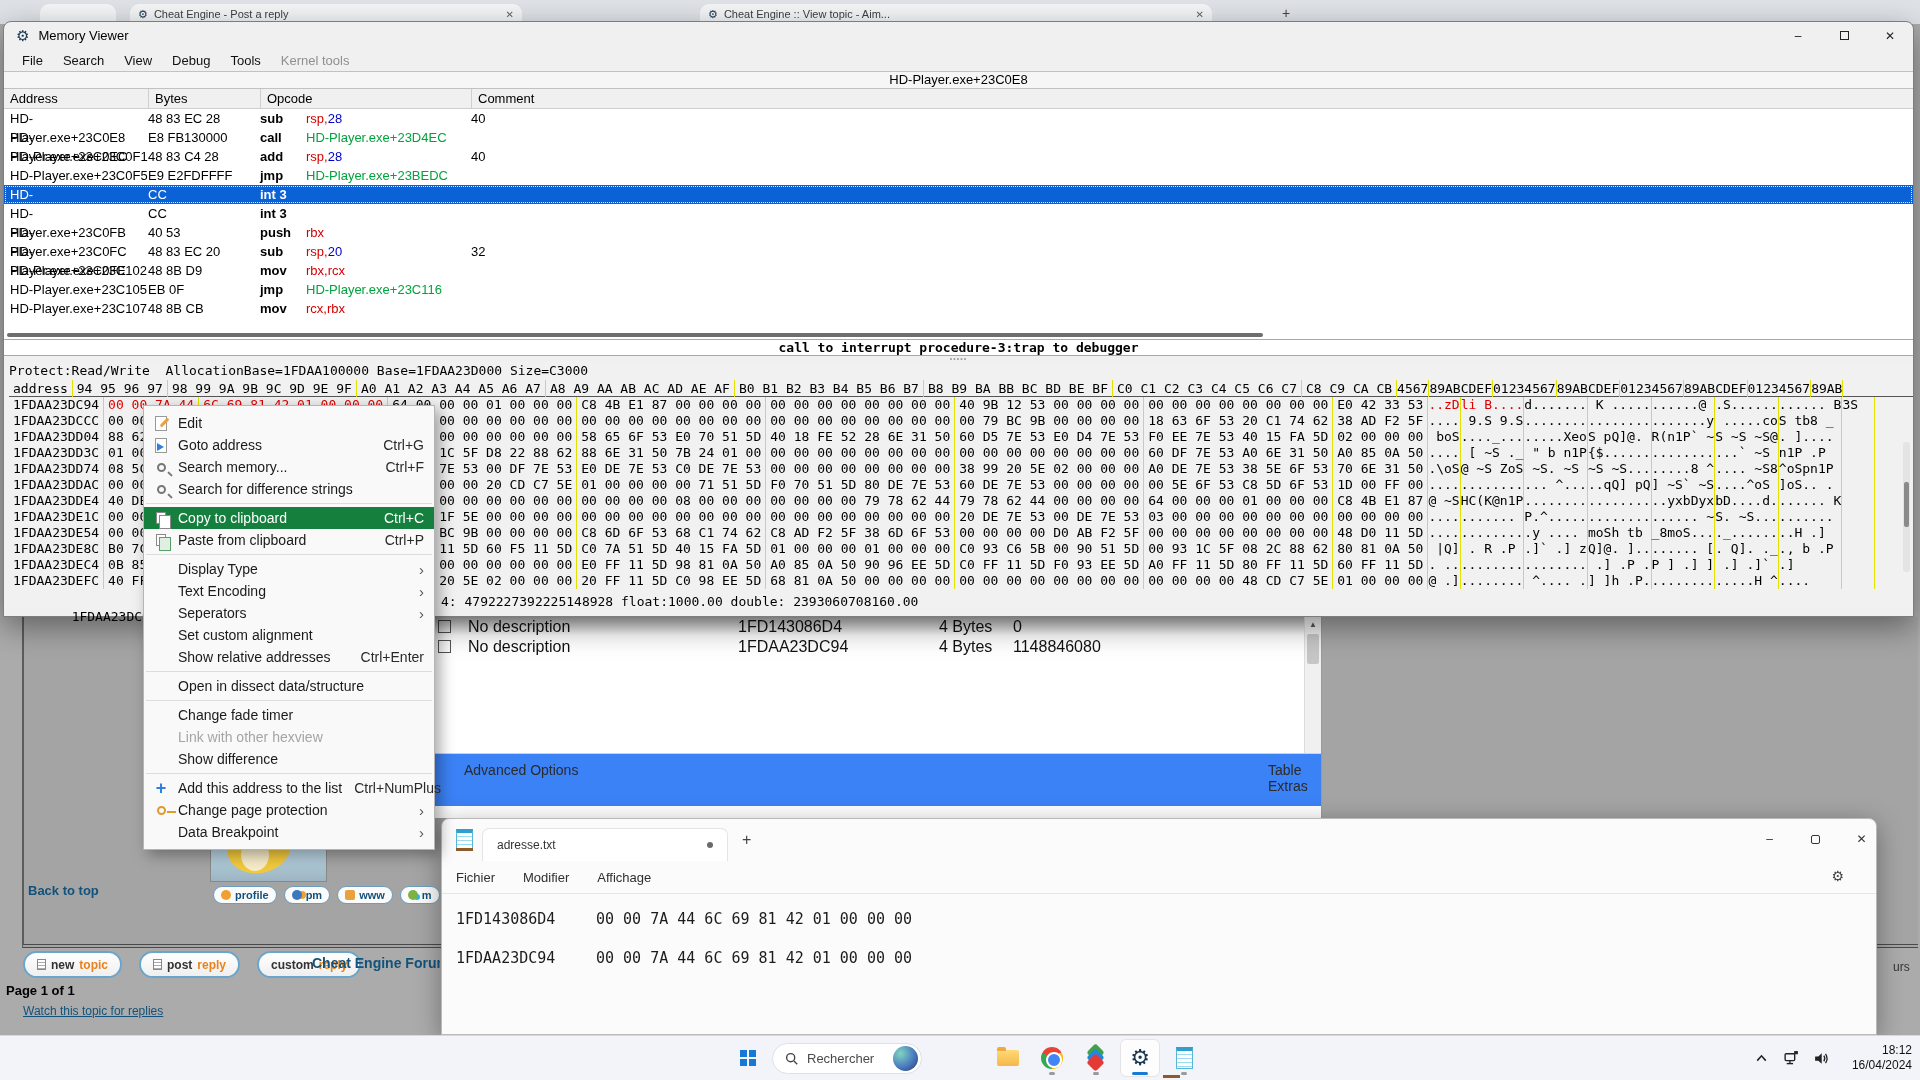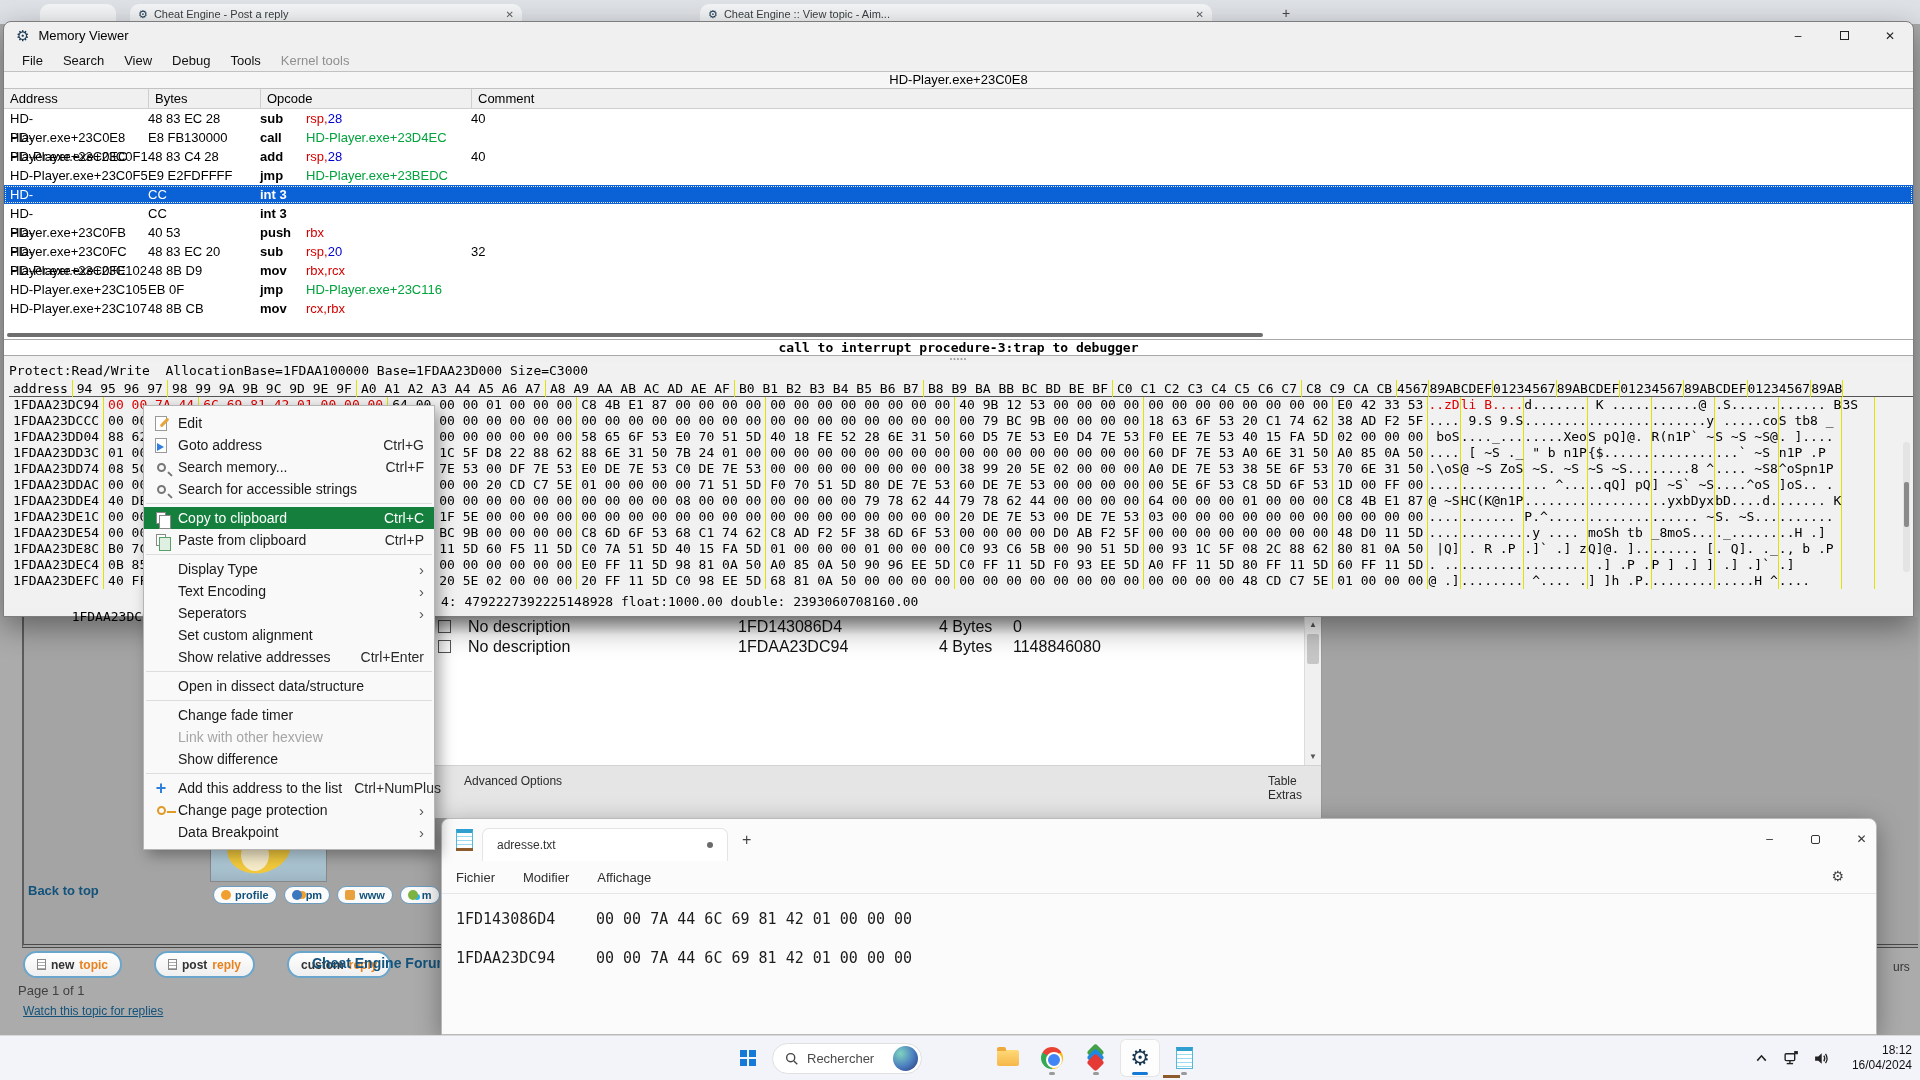--- a/index.html
+++ b/index.html
@@ -28,48 +28,48 @@
   #duck .belly{position:absolute;left:30px;top:40px;width:28px;height:32px;background:#f7ecc9;border-radius:50%}
   #duck .bill{position:absolute;left:62px;top:28px;width:26px;height:12px;background:#e9be52;border-radius:50%}
   #back-to-top{position:absolute;left:28px;top:266px;font-size:13px;font-weight:bold;color:#12527b}
   #profile-row{position:absolute;left:213px;top:269px;display:flex;gap:7px}
   .fpill{height:18px;display:flex;align-items:center;gap:4px;padding:0 7px;background:#fbfbfb;
     border:1px solid #6b9dc0;border-radius:9px;font-size:11px;font-weight:bold;color:#12527b;white-space:nowrap}
   .fico{width:10px;height:10px;border-radius:50%;background:#f0a030;position:relative;flex:0 0 auto}
   .fico.pm{background:#3a78c0;box-shadow:5px 0 0 -1px #f0a030}
   .fico.www{background:#e8a13c;border-radius:2px}
   .fico.msn{background:#7cb342;box-shadow:4px 2px 0 -2px #29b6f6}
-  #actions-row{position:absolute;left:23px;top:334px;display:flex;gap:32px;align-items:flex-start}
+  #actions-row{position:absolute;left:23px;top:334px;display:flex;gap:17px;align-items:flex-start}
   .abtn{height:27px;display:flex;align-items:center;gap:5px;padding:0 12px;background:linear-gradient(#ffffff,#efefef);
     border:2px solid #6aa6cc;border-radius:14px;font-size:12px;font-weight:bold;white-space:nowrap}
   .abtn .pg{width:9px;height:11px;background:#fff;border:1px solid #888;
     background-image:repeating-linear-gradient(#fff 0 2px,#aaa 2px 3px)}
   .abtn .p1{color:#333}.abtn .p2{color:#e8821e}
   #forum-title{position:absolute;left:312px;top:338px;width:128px;overflow:hidden;white-space:nowrap;
     font-size:14px;font-weight:bold;color:#12527b}
-  #page-ind{position:absolute;left:18px;top:366px;font-size:13px;font-weight:normal;color:#404040}
+  #page-ind{position:absolute;left:6px;top:366px;font-size:13px;font-weight:bold;color:#000000}
   #watch-link{position:absolute;left:23px;top:387px;font-size:12px;color:#12527b;text-decoration:underline}
   #edge-frag{position:absolute;left:1893px;top:343px;font-size:12px;color:#333}
   #scroll-widget{position:absolute;left:1848px;top:389px;width:27px;height:27px;background:#fdfdfd;
     border:1px solid #c5c5c5;border-radius:4px;display:grid;grid-template-columns:6px 6px;gap:3px;place-content:center}
   #scroll-widget i{width:5px;height:5px;background:#9a9a9a;border-radius:1px}
 
   
   #ce-main{position:absolute;left:434px;top:617px;width:888px;height:201px;background:#fff;z-index:3;
     border-left:1px solid #9a9a9a;border-right:1px solid #9a9a9a}
   #ce-shadow{position:absolute;left:0;top:0;width:100%;height:18px;background:linear-gradient(rgba(0,0,0,.30),rgba(0,0,0,0))}
   .ctrow{position:relative;height:20px;font-size:16px;color:#111;line-height:20px}
   .ctrow .cb{position:absolute;left:3px;top:3px;width:13px;height:13px;background:#fff;border:1px solid #555}
   .ctrow .desc{position:absolute;left:33px}.ctrow .addr{position:absolute;left:303px}
   .ctrow .typ{position:absolute;left:504px}.ctrow .val{position:absolute;left:578px}
   #ce-scroll{position:absolute;right:0;top:0;width:17px;height:148px;background:#f0f0f0;border-left:1px solid #dcdcdc}
   #ce-scroll .up,#ce-scroll .dn{position:absolute;left:0;width:16px;height:16px;text-align:center;font-size:8px;color:#555;line-height:16px}
   #ce-scroll .up{top:0}#ce-scroll .dn{bottom:0}
   #ce-scroll .thumb{position:absolute;left:2px;top:17px;width:12px;height:30px;background:#c6c6c6;border-radius:2px}
-  #ce-footer{position:absolute;left:0;top:148px;width:100%;height:53px;background:#e5e5e5;border-top:1px solid #d2d2d2;font-size:12px;color:#2b2b2b}
+  #ce-footer{position:absolute;left:0;top:136px;width:100%;height:53px;background:#3b82f6;border-top:1px solid #d2d2d2;font-size:14px;color:#2b2b2b}
   #ce-footer .fl{position:absolute;left:29px;top:8px}
   #ce-footer .fr{position:absolute;left:833px;top:8px}
 
   
   #notepad{position:absolute;left:441px;top:818px;width:1436px;height:217px;background:#fbfbfb;z-index:4;
     border:1px solid #b9b9b9;border-radius:8px 8px 0 0;box-shadow:0 6px 26px rgba(0,0,0,.35)}
   #np-titlebar{position:relative;height:42px}
   .np-appicon{position:absolute;left:14px;top:10px;width:17px;height:22px;border:1px solid #57b7d9;border-top:4px solid #2e9fce;
     background:repeating-linear-gradient(#ffffff 0 3px,#9adcf0 3px 4px)}
   .np-appicon:after{content:"";position:absolute;left:-1px;bottom:-1px;width:17px;height:3px;background:#8d5a2b}
@@ -460,21 +460,21 @@
         <span class="cicon">
           <i class="ic ic-search"></i>
         </span>
         <span class="clabel">Search memory...</span>
         <span class="cshort">Ctrl+F</span>
       </div>
       <div class="citem">
         <span class="cicon">
           <i class="ic ic-search"></i>
         </span>
-        <span class="clabel">Search for accessible strings</span>
+        <span class="clabel">Search for difference strings</span>
       </div>
       <div class="csep"></div>
       <div class="citem csel">
         <span class="cicon">
           <i class="ic ic-copy"></i>
         </span>
         <span class="clabel">Copy to clipboard</span>
         <span class="cshort">Ctrl+C</span>
       </div>
       <div class="citem">

